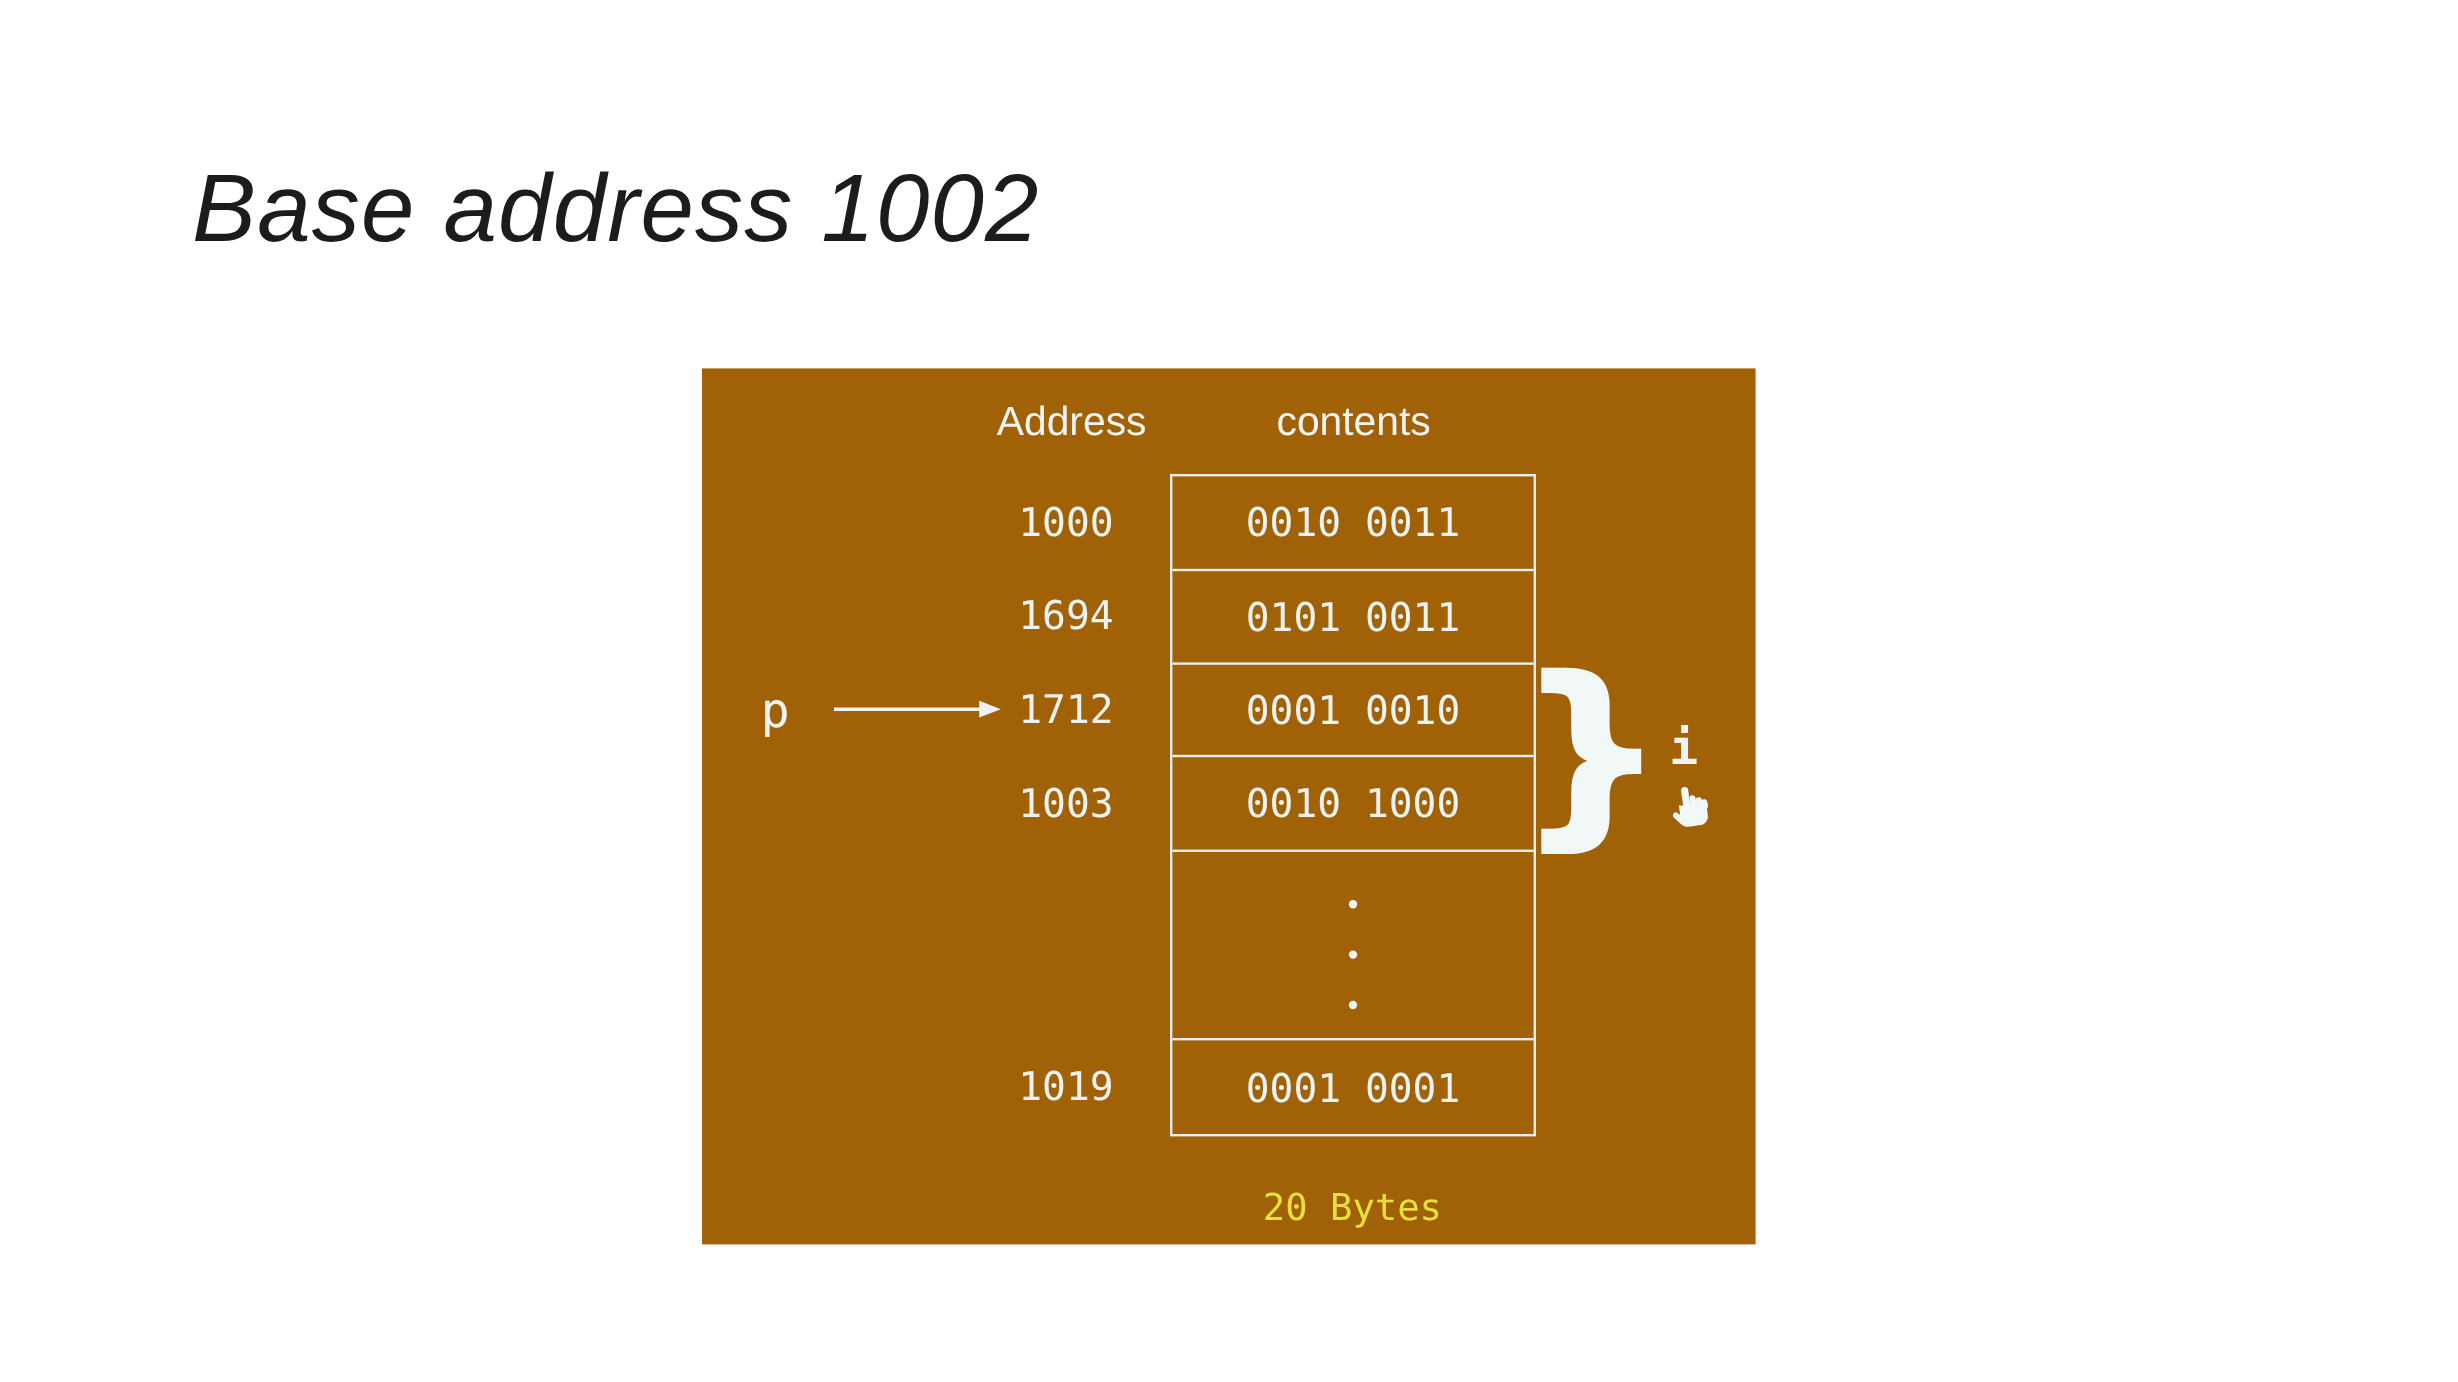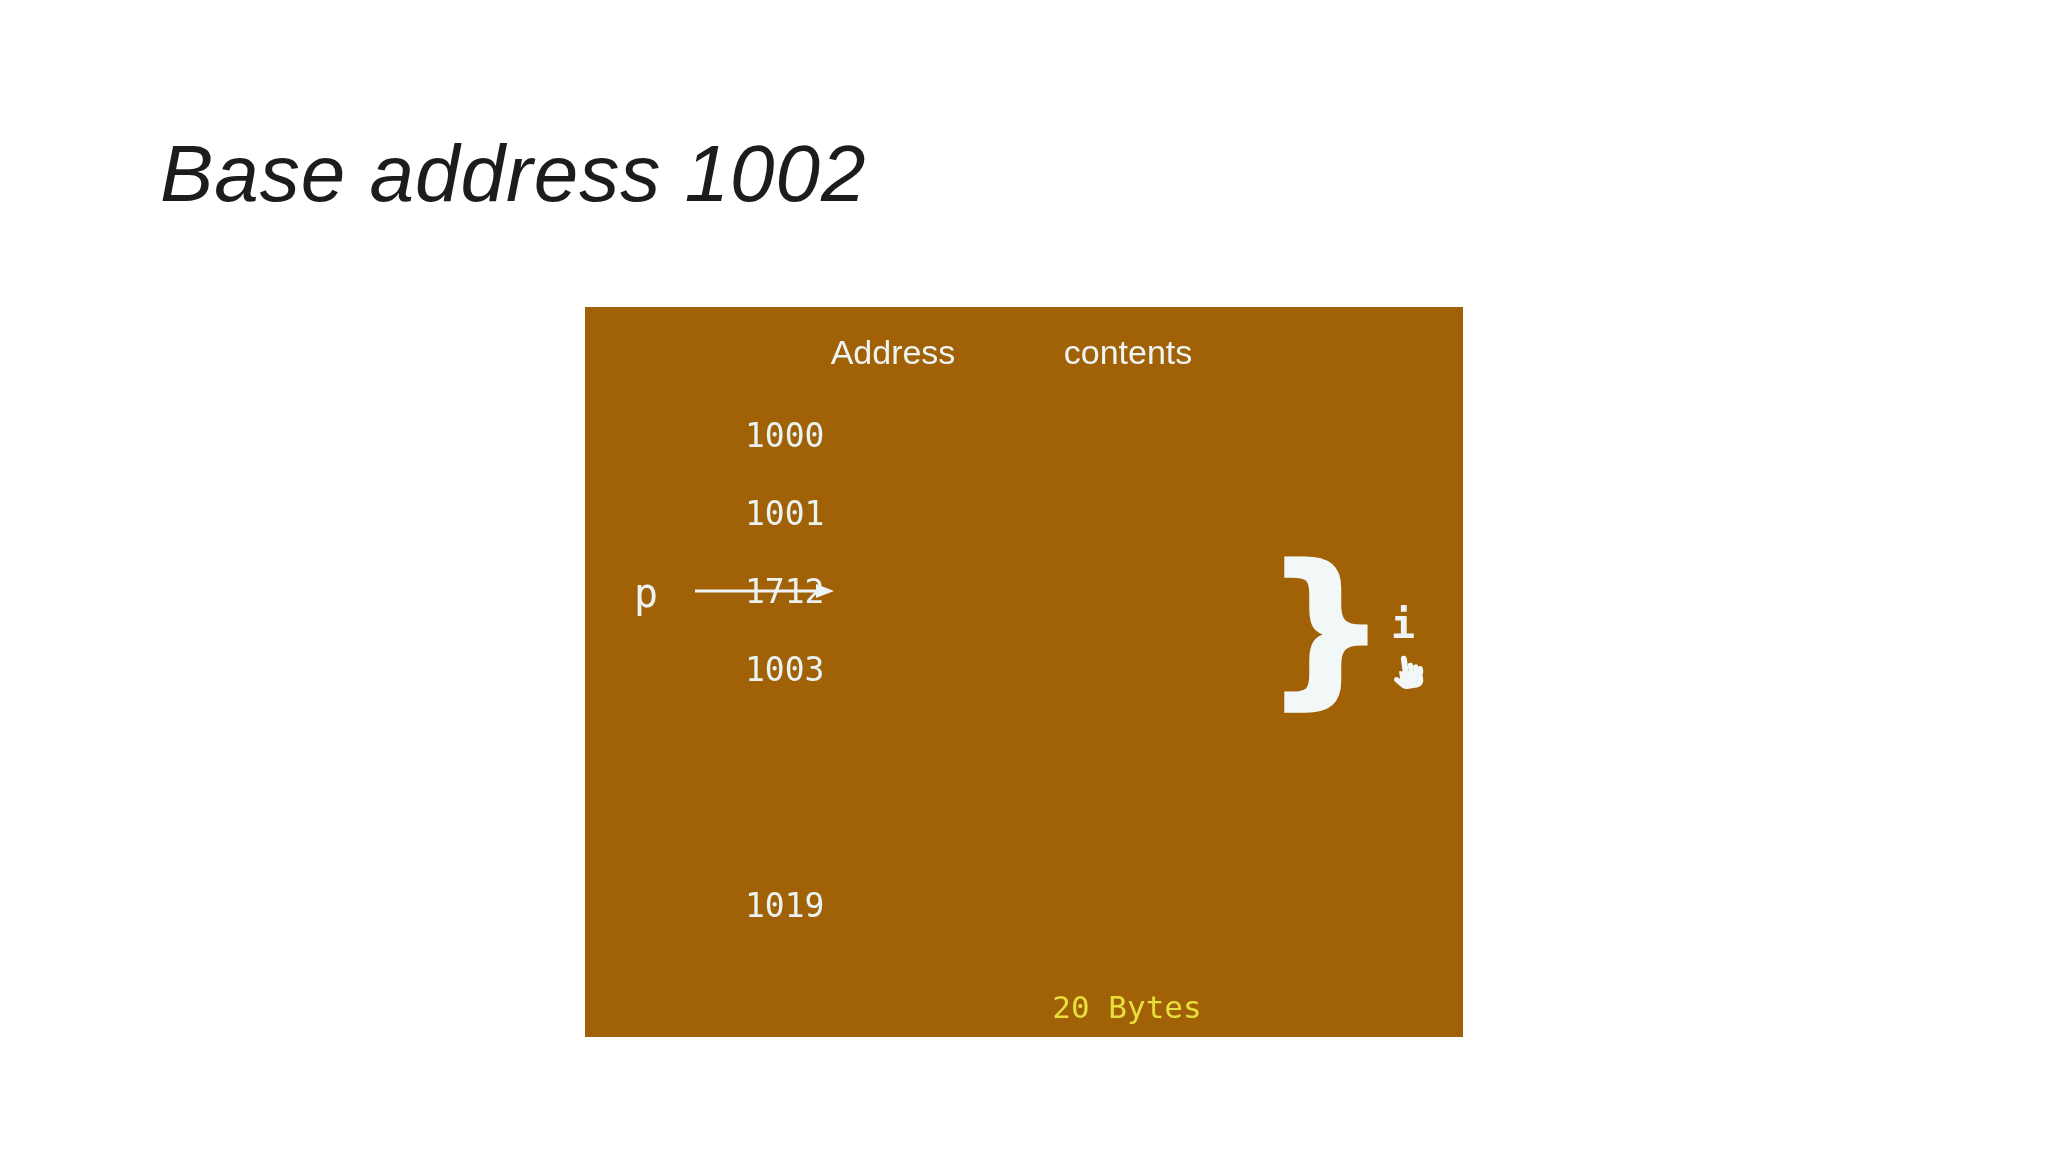--- a/index.html
+++ b/index.html
@@ -39,21 +39,21 @@
   .mrow:nth-child(1){height:77px;border-top:none;}
   .mrow:nth-child(2){height:78px;}
   .mrow:nth-child(3){height:77px;}
   .mrow:nth-child(4){height:79px;}
   .mrow:nth-child(5){height:157px;flex-direction:column;justify-content:center;gap:35px;padding-top:16px;}
   .mrow:nth-child(6){height:80px;}
 
   .dot{width:7px;height:7px;border-radius:50%;background:#eef4f4;flex:0 0 auto;}
 
   .addr{
-    position:absolute;left:160px;width:200px;
+    position:absolute;left:143px;width:200px;text-align:right;
     transform:translateY(-50%);
     color:#eaf2f2;font-size:33px;white-space:nowrap;
   }
 
   .p-label{
     position:absolute;left:61px;top:286px;transform:translate(-50%,-50%);
     color:#eef4f4;font-size:40px;
   }
   .arrow-svg{position:absolute;left:100px;top:272px;}
 
@@ -80,25 +80,37 @@
 <body>
 
 <div class="slide-title">Base address 1002</div>
 
 <div class="panel">
 
   <div class="hdr hdr-address">Address</div>
   <div class="hdr hdr-contents">contents</div>
 
   <div class="addr mono" style="top:128px;">1000</div>
-  <div class="addr mono" style="top:206px;">1001</div>
+  <div class="addr mono" style="top:206px;">1694</div>
   <div class="addr mono" style="top:284px;">1712</div>
   <div class="addr mono" style="top:362px;">1003</div>
   <div class="addr mono" style="top:598px;">1019</div>
 
+  <div class="membox">
+    <div class="mrow mono">0010 0011</div>
+    <div class="mrow mono">0101 0011</div>
+    <div class="mrow mono">0001 0010</div>
+    <div class="mrow mono">0010 1000</div>
+    <div class="mrow">
+      <span class="dot"></span>
+      <span class="dot"></span>
+      <span class="dot"></span>
+    </div>
+    <div class="mrow mono">0001 0001</div>
+  </div>
 
   <div class="p-label mono">p</div>
   <svg class="arrow-svg" width="150" height="24" viewBox="0 0 150 24">
     <line x1="10" y1="12" x2="132" y2="12" stroke="#eef4f4" stroke-width="3"></line>
     <polygon points="131,5 149,12 131,19" fill="#eef4f4"></polygon>
   </svg>
 
   <div class="brace">}</div>
   <div class="i-label mono">i</div>
 

